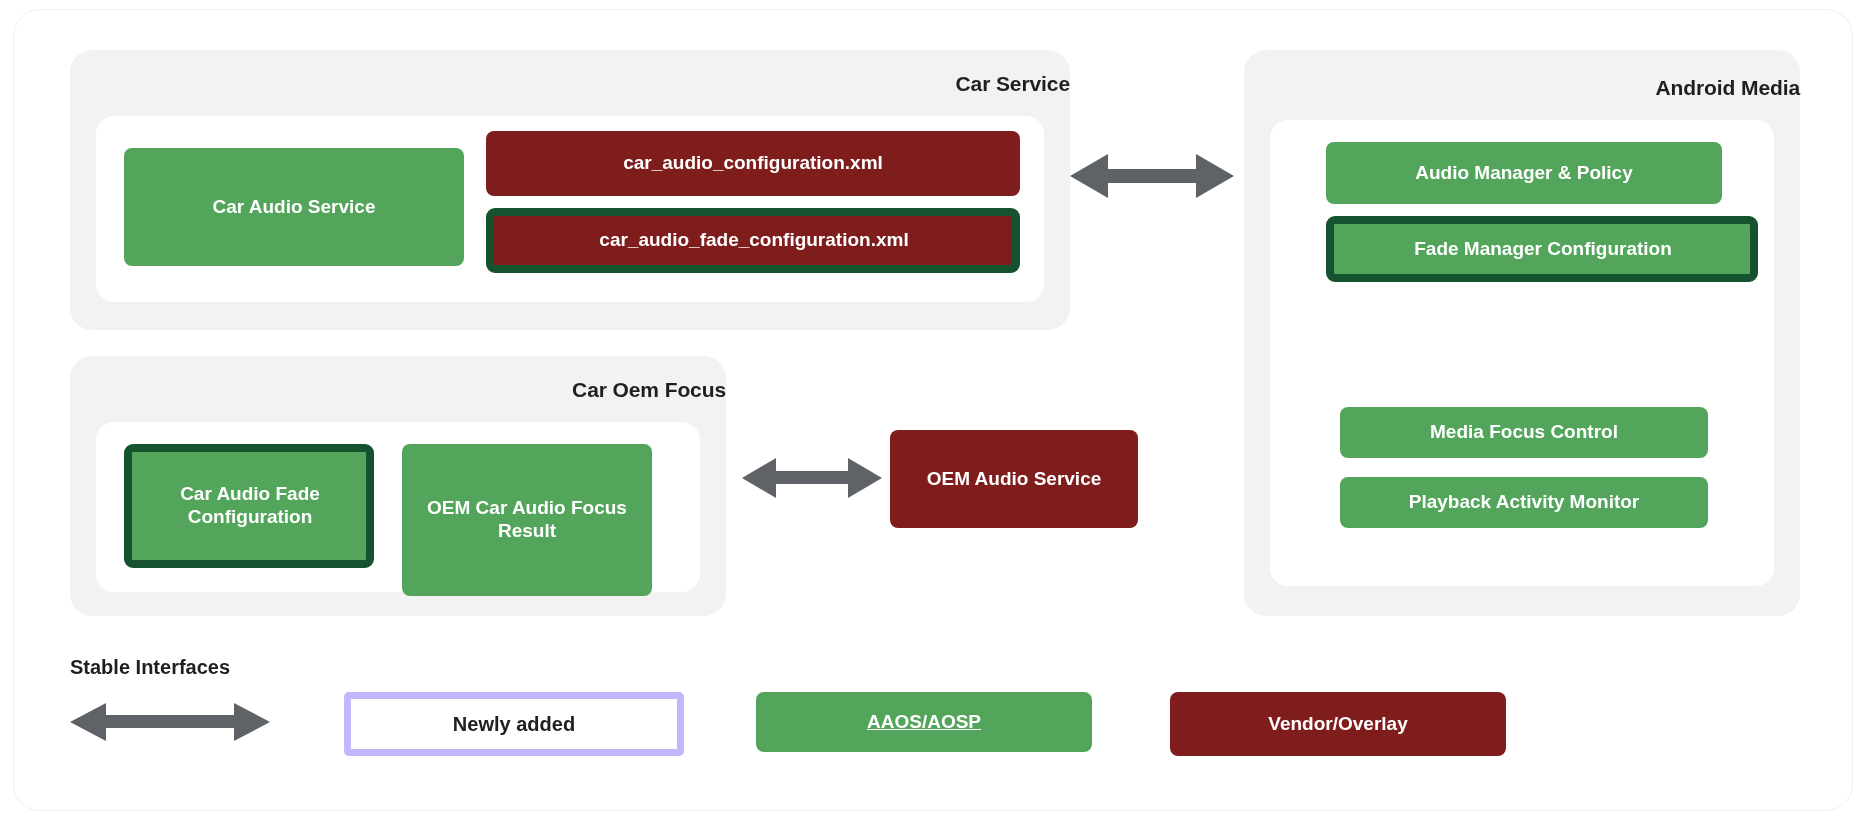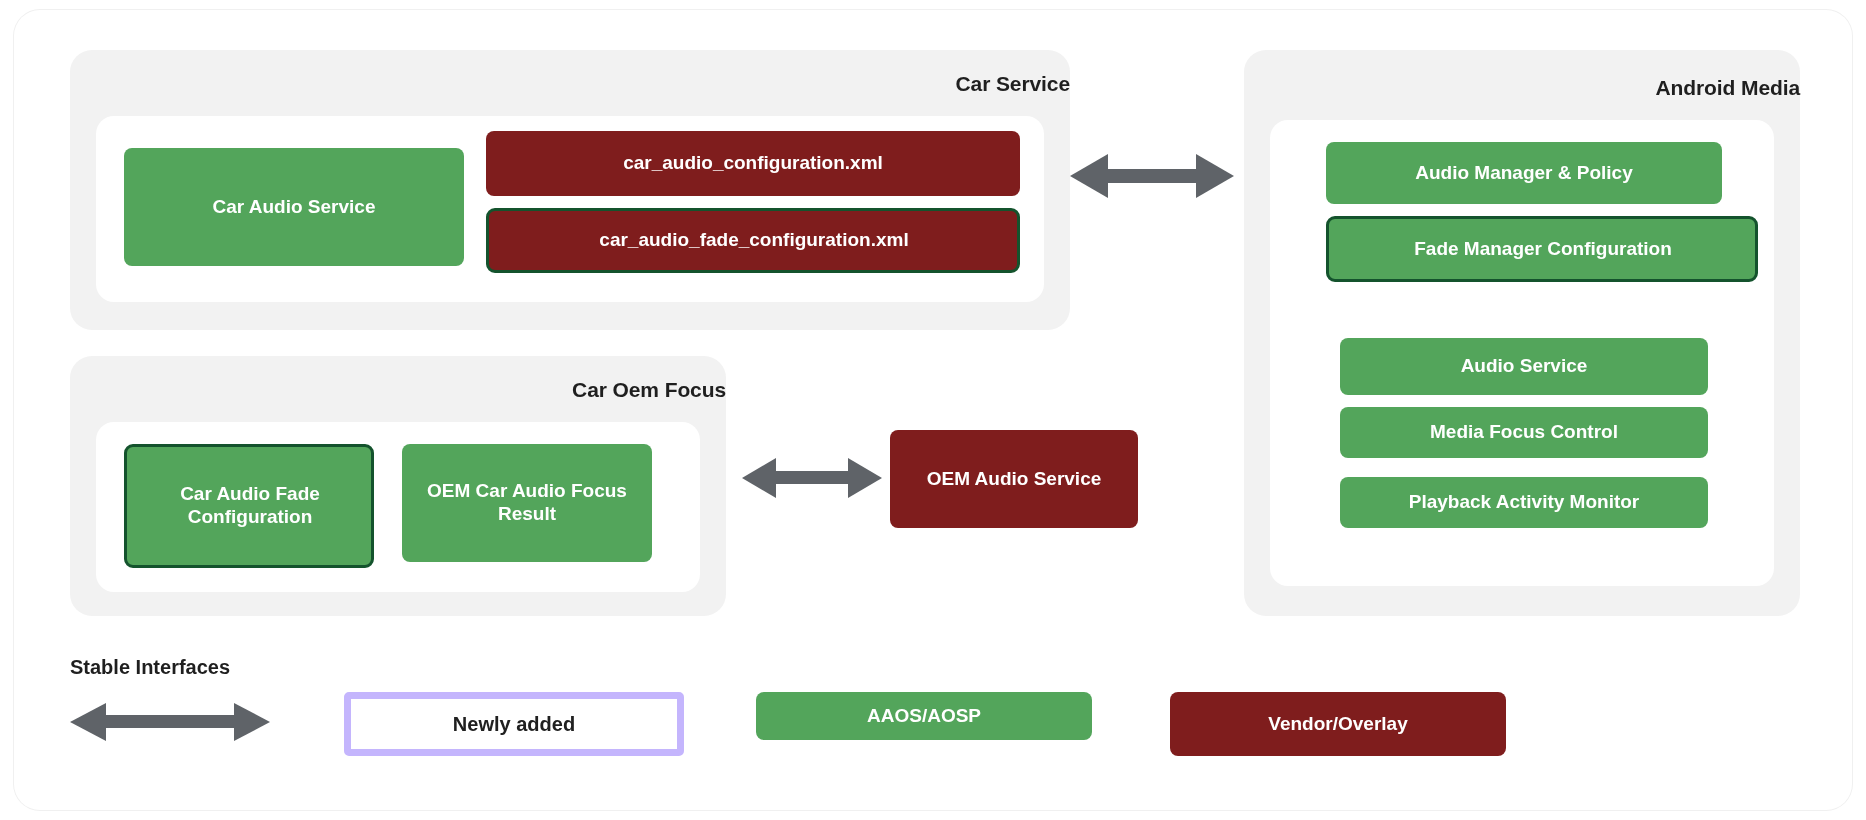--- a/index.html
+++ b/index.html
@@ -59,21 +59,21 @@
     color: #ffffff;
     font-size: 19px;
     font-weight: bold;
     line-height: 1.2;
     box-sizing: border-box;
     padding: 4px 8px;
   }
   .node.green { background: #53a55b; }
   .node.blue  { background: #7f1d1d; }
   .node.outlined {
-    border: 3px solid #14532d;
+    border: 8px solid #14532d;
     border-radius: 9px;
     padding-left: 10px;
   }
   .node.legend-white {
     background: #ffffff;
     color: #202020;
     border: 7px solid #c4b5fd;
     border-radius: 5px;
     font-size: 20px;
   }
@@ -104,30 +104,29 @@
         <div class="node green" style="left:28px; top:32px; width:340px; height:118px;">Car Audio Service</div>
         <div class="node blue" style="left:390px; top:15px; width:534px; height:65px;">car_audio_configuration.xml</div>
         <div class="node blue outlined" style="left:390px; top:92px; width:534px; height:65px;">car_audio_fade_configuration.xml</div>
       </div>
     </div>
 
     <div class="group" style="left:56px; top:346px; width:656px; height:260px;">
       <div class="group-title" style="top:22px;">Car Oem Focus</div>
       <div class="inner" style="left:26px; top:66px; width:604px; height:170px;">
         <div class="node green outlined" style="left:28px; top:22px; width:250px; height:124px;">Car Audio Fade Configuration</div>
-        <div class="node green" style="left:306px; top:22px; width:250px; height:118px;">OEM Car Audio Focus Result</div>
+        <div class="node green" style="left:306px; top:22px; width:250px; height:152px;">OEM Car Audio Focus Result</div>
       </div>
     </div>
 
     <div class="group" style="left:1230px; top:40px; width:556px; height:566px;">
       <div class="group-title" style="top:26px;">Android Media</div>
       <div class="inner" style="left:26px; top:70px; width:504px; height:466px;">
         <div class="node green" style="left:56px; top:22px; width:396px; height:62px;">Audio Manager &amp; Policy</div>
         <div class="node green outlined" style="left:56px; top:96px; width:432px; height:66px;">Fade Manager Configuration</div>
-        <div class="node green" style="left:70px; top:218px; width:368px; height:57px;">Audio Service</div>
         <div class="node green" style="left:70px; top:287px; width:368px; height:51px;">Media Focus Control</div>
         <div class="node green" style="left:70px; top:357px; width:368px; height:51px;">Playback Activity Monitor</div>
       </div>
     </div>
 
     <div class="node blue" style="left:876px; top:420px; width:248px; height:98px;">OEM Audio Service</div>
 
     <div class="arrow" style="left:1056px; top:142px; width:164px; height:48px;">
       <svg width="164" height="48" viewBox="0 0 164 48" aria-hidden="true">
         <g fill="#5f6368">
@@ -155,18 +154,18 @@
         <g fill="#5f6368">
           <polygon points="0,22 36,3 36,41"></polygon>
           <polygon points="200,22 164,3 164,41"></polygon>
           <rect x="30" y="15" width="140" height="13"></rect>
         </g>
       </svg>
     </div>
 
     <div class="node legend-white" style="left:330px; top:682px; width:340px; height:64px;">Newly added</div>
 
-    <div class="node green" style="left:742px; top:682px; width:336px; height:48px;">AAOS/AOSP</div>
+    <div class="node green" style="left:742px; top:682px; width:336px; height:60px;text-decoration:underline;">AAOS/AOSP</div>
 
     <div class="node blue" style="left:1156px; top:682px; width:336px; height:64px;">Vendor/Overlay</div>
 
   </div>
 </div>
 
 </body></html>

